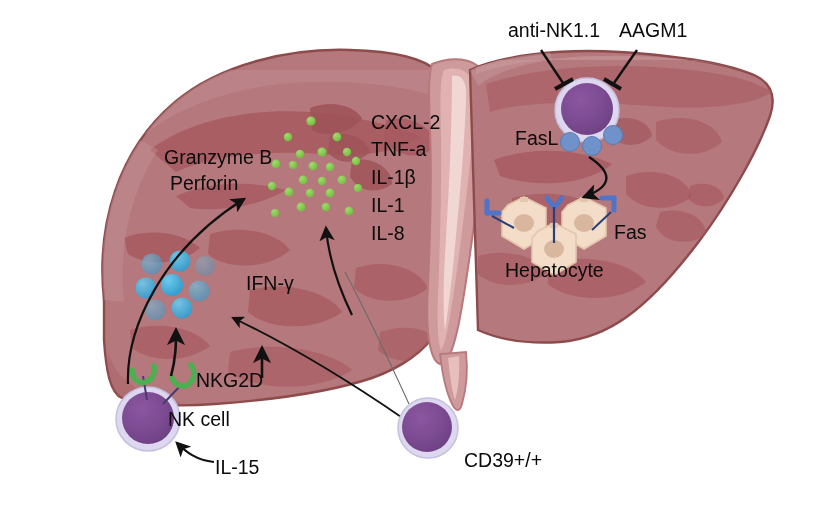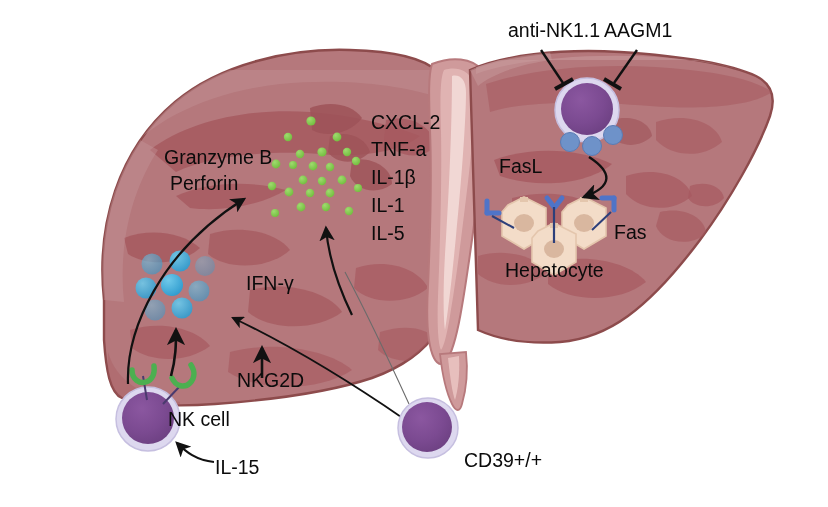--- a/index.html
+++ b/index.html
@@ -258,32 +258,32 @@
     <path d="M214 462 C196 460 186 452 177 443" stroke="#111" stroke-width="2.2" fill="none" marker-end="url(#arrowSolid)"></path>
   </g>
 
   <g>
     <circle cx="428" cy="428" r="30" fill="#ddd8ef" stroke="#c6bfe0" stroke-width="1.5"></circle>
     <circle cx="427" cy="427" r="25" fill="url(#gNK)"></circle>
   </g>
 </svg>
 
 <div class="lbl lbl-20" style="left:508px;top:18px;">anti-NK1.1</div>
-<div class="lbl lbl-20" style="left:604px;top:18px;">AAGM1</div>
-<div class="lbl lbl-20" style="left:499px;top:126px;margin-top:28px;">FasL</div>
+<div class="lbl lbl-20" style="left:619px;top:18px;">AAGM1</div>
+<div class="lbl lbl-20" style="left:515px;top:126px;">FasL</div>
 <div class="lbl lbl-20" style="left:614px;top:220px;">Fas</div>
 <div class="lbl lbl-20" style="left:164px;top:145px;">Granzyme B</div>
 
 <div class="lbl lbl-20" style="left:505px;top:258px;">Hepatocyte</div>
 <div class="lbl lbl-20" style="left:170px;top:171px;">Perforin</div>
 <div class="lbl lbl-20" style="left:208px;top:271px;margin-left:38px;">IFN-γ</div>
-<div class="lbl lbl-20" style="left:196px;top:368px;margin-left:41px;">NKG2D</div>
+<div class="lbl lbl-20" style="left:196px;top:368px;">NKG2D</div>
 <div class="lbl lbl-20" style="left:168px;top:407px;">NK cell</div>
 <div class="lbl lbl-20" style="left:215px;top:455px;">IL-15</div>
 <div class="lbl lbl-20" style="left:464px;top:425px;margin-top:23px;">CD39+/+</div>
 
 <div class="cyto" style="left:371px;top:108px;">CXCL-2</div>
 <div class="cyto" style="left:371px;top:135px;">TNF-a</div>
 <div class="cyto" style="left:371px;top:163px;">IL-1β</div>
 <div class="cyto" style="left:371px;top:191px;">IL-1</div>
-<div class="cyto" style="left:371px;top:219px;">IL-5</div>
+<div class="cyto" style="left:371px;top:219px;">IL-8</div>
 
 </div>
 
 </body></html>

